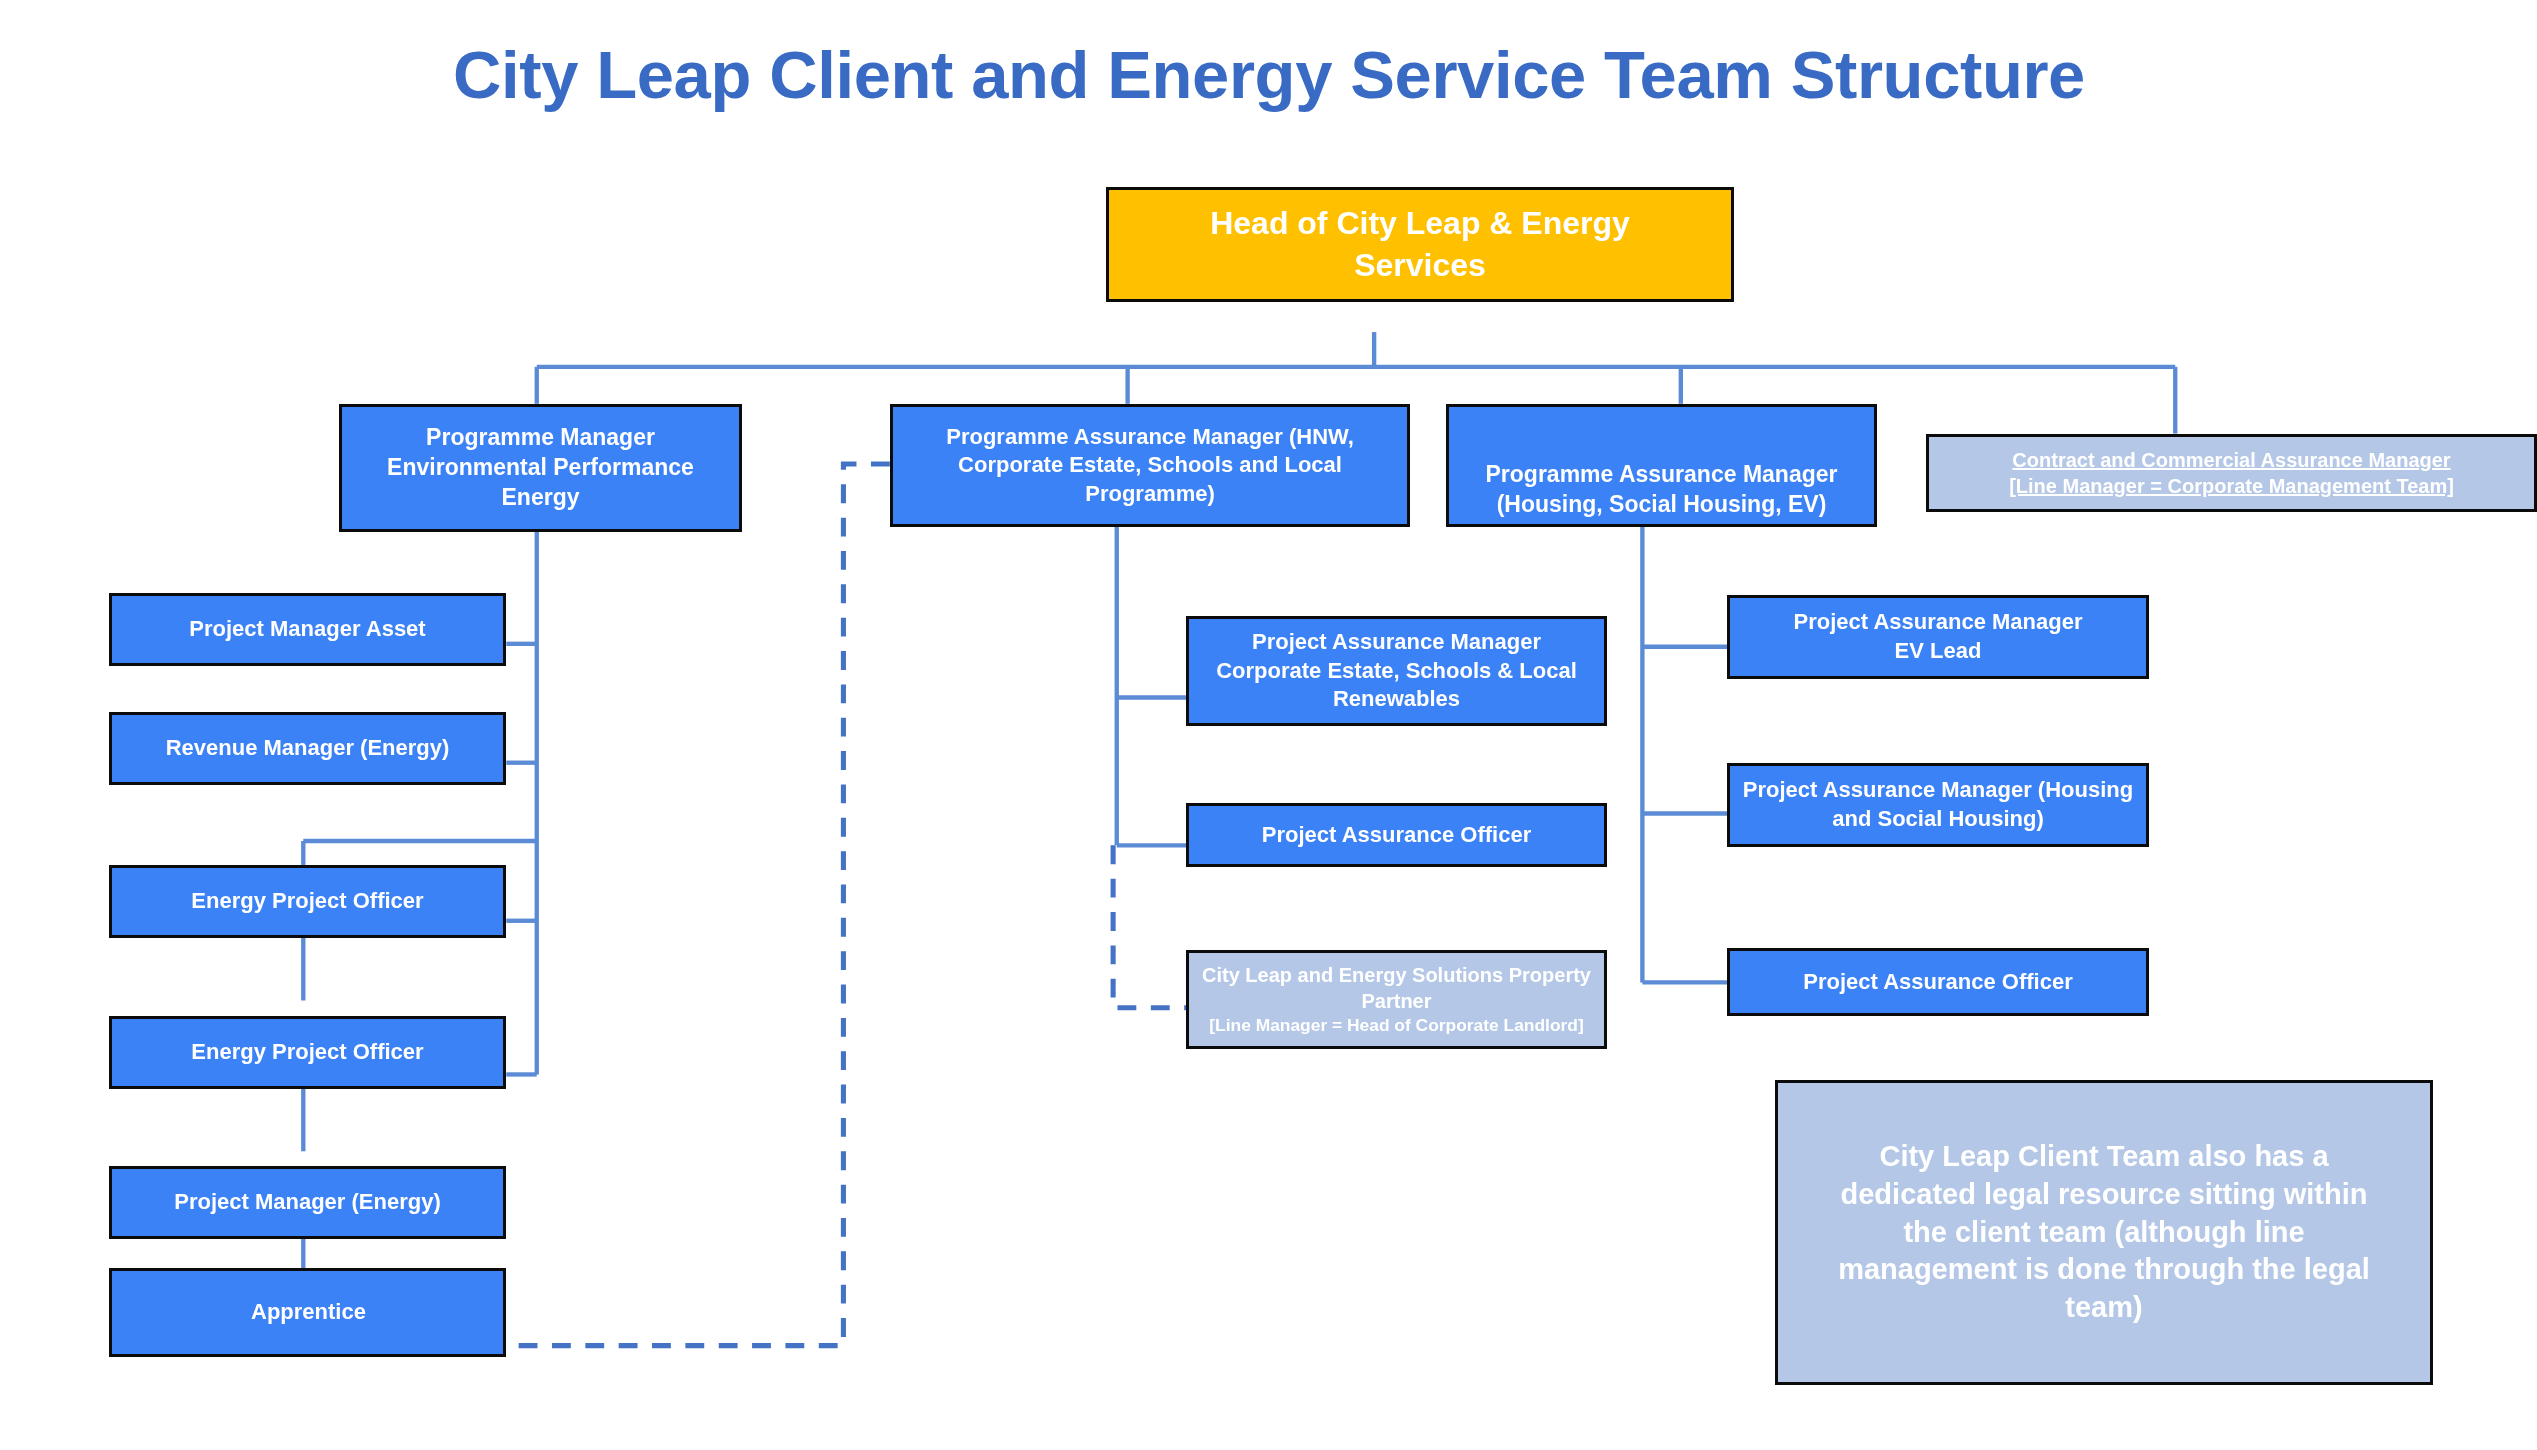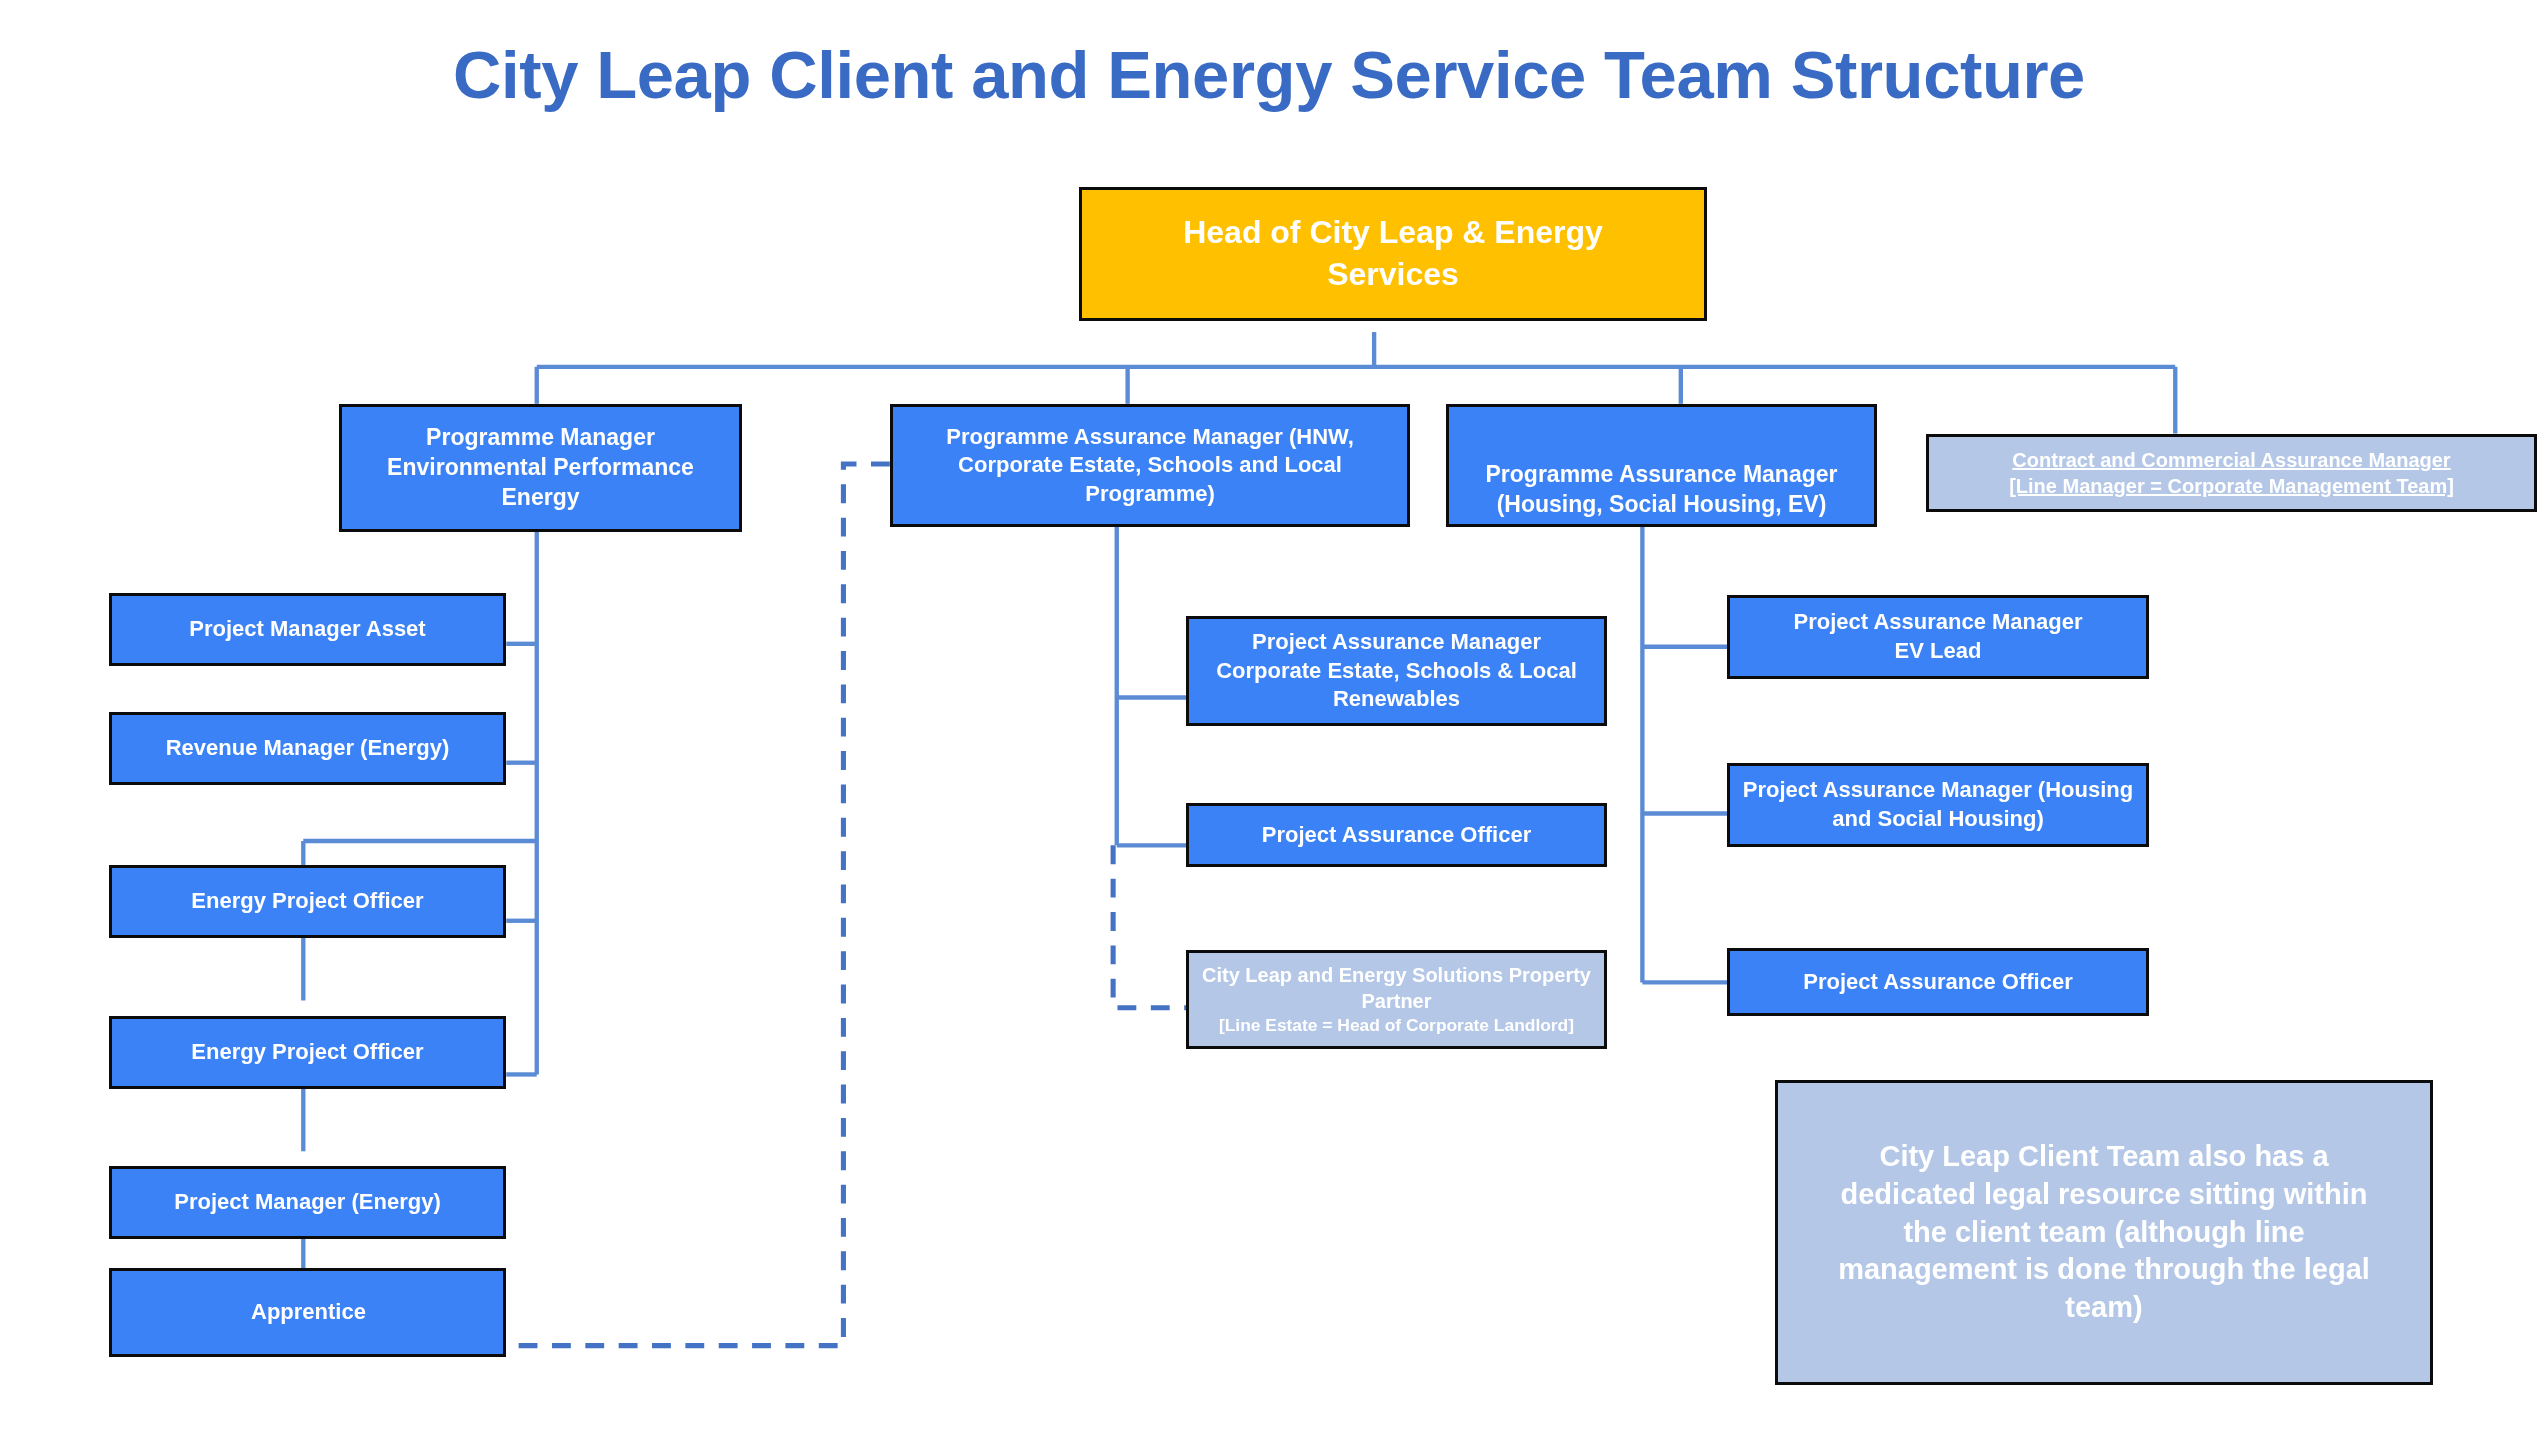--- a/index.html
+++ b/index.html
@@ -80,21 +80,21 @@
     </g>
 
     <g stroke="#4472C4" stroke-width="7" fill="none" stroke-dasharray="26 20" stroke-linecap="butt">
         left  --&gt;  down  --&gt;  left to Apprentice --&gt;
       <path d="M 1227 640 L 1163 640 L 1163 1856 L 690 1856"></path>
       
       <path d="M 1535 1166 L 1535 1390 L 1636 1390"></path>
     </g>
   </svg>
 
-  <div class="node fill-amber t-44" style="left:1079px;top:187px;width:628px;height:134px;">
+  <div class="node fill-amber t-44" style="left:1106px;top:187px;width:628px;height:115px;">
     <span class="txt">
       <span class="sub">Head of City Leap &amp; Energy</span>
       <span class="sub">Services</span>
     </span>
   </div>
 
   <div class="node fill-blue t-32" style="left:339px;top:404px;width:403px;height:128px;">
     <span class="txt">
       <span class="sub">Programme Manager</span>
       <span class="sub">Environmental Performance Energy</span>
@@ -156,21 +156,21 @@
   </div>
 
   <div class="node fill-blue t-30" style="left:1186px;top:803px;width:421px;height:64px;">
     <span class="txt">Project Assurance Officer</span>
   </div>
 
   <div class="node fill-light t-28" style="left:1186px;top:950px;width:421px;height:99px;">
     <span class="txt">
       <span class="sub">City Leap and Energy Solutions Property</span>
       <span class="sub">Partner</span>
-      <span class="sub" style="font-size:17.4px;">[Line Estate = Head of Corporate Landlord]</span>
+      <span class="sub" style="font-size:17.4px;">[Line Manager = Head of Corporate Landlord]</span>
     </span>
   </div>
 
   <div class="node fill-blue t-30" style="left:1727px;top:595px;width:422px;height:84px;">
     <span class="txt">
       <span class="sub">Project Assurance Manager</span>
       <span class="sub">EV Lead</span>
     </span>
   </div>
 

